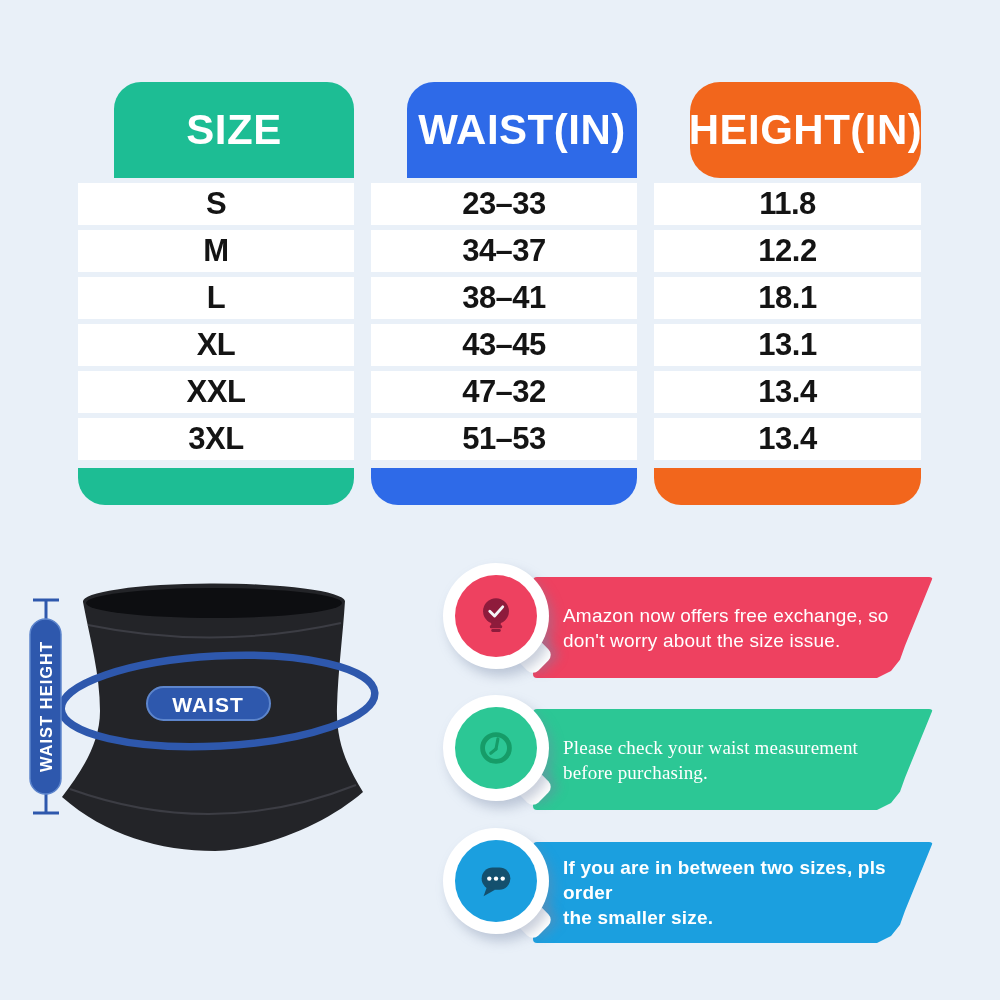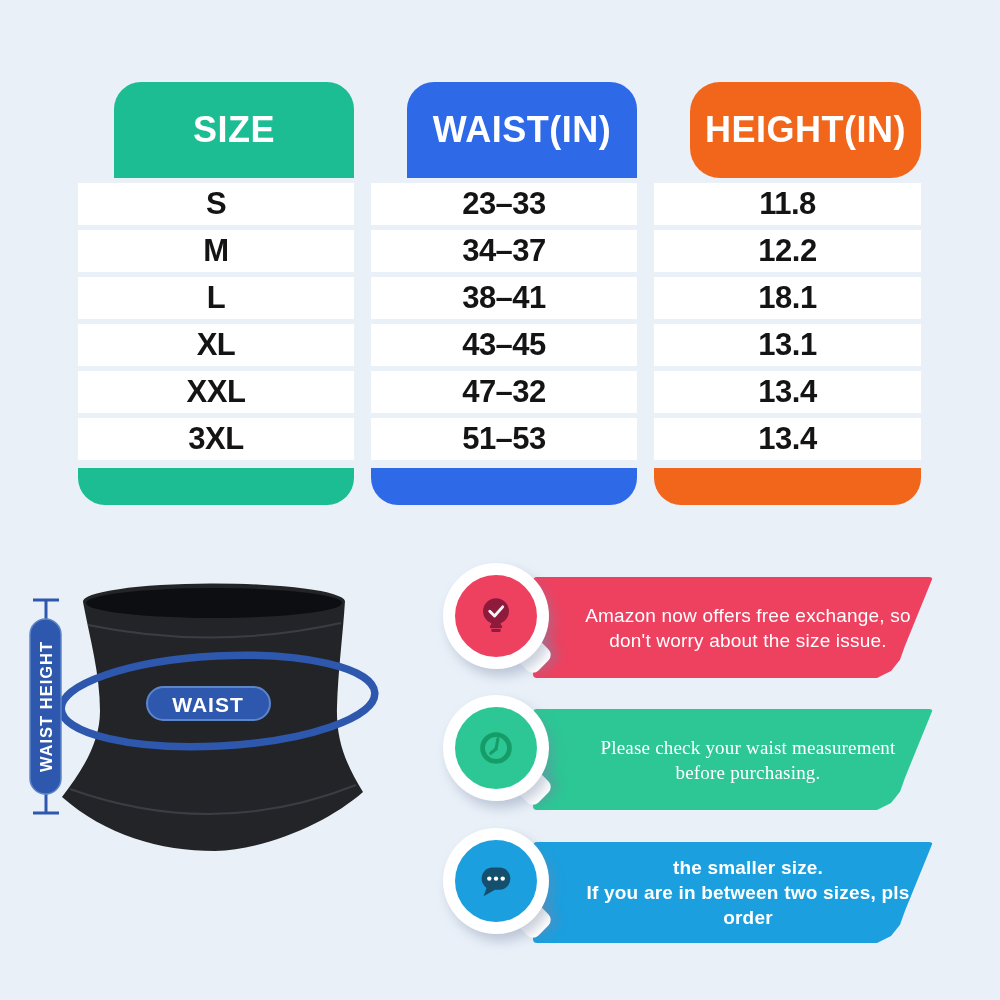--- a/index.html
+++ b/index.html
@@ -12,21 +12,21 @@
 
   
   .size-table {
     position:absolute; left:78px; top:82px;
     display:grid; grid-template-columns:276px 266px 267px; column-gap:17px;
   }
   .size-col { display:flex; flex-direction:column; }
   .col-header {
     height:96px; border-radius:27px 27px 0 0;
     display:flex; align-items:center; justify-content:center;
-    color:#fff; font-weight:bold; font-size:36px; letter-spacing:.5px;margin-left:36px;
+    color:#fff; font-weight:bold; font-size:42px; letter-spacing:.5px;margin-left:36px;
   }
   .hdr-size   { background: var(--header-size-bg, #1dbd94); }
   .hdr-waist  { background: var(--header-waist-bg, #2e6ae8); }
   .hdr-height { background: var(--header-height-bg, #f2661c); border-radius: 30px; }
   .cell {
     height:42px; margin-top:5px; background:#fff;
     display:flex; align-items:center; justify-content:center;
     color:#141414; font-weight:bold; font-size:31px; letter-spacing:-.5px;
   }
   .col-footer { height:37px; margin-top:8px; border-radius:0 0 27px 27px; }
@@ -45,21 +45,21 @@
 
   .banner {
     position:absolute; left:90px; top:14px; width:400px; height:101px; z-index:1;
     background: var(--accent);
     border-radius:4px;
     clip-path: polygon(0 0, 100% 0, calc(100% - 28px) 68%, calc(100% - 33px) 82%,
                        calc(100% - 42px) 93%, calc(100% - 56px) 100%, 0 100%);
     display:flex; flex-direction:column; justify-content:center;
     padding-left:30px; box-sizing:border-box;
   }
-  .banner-line { color:#fff; font-size:19px; line-height:25px; letter-spacing:.2px;text-align:center; }
+  .banner-line { color:#fff; font-size:19px; line-height:25px; letter-spacing:.2px; }
   .callout-3 .banner-line { font-weight:bold; }
 
   .badge { position:absolute; left:0; top:0; width:106px; height:106px; z-index:2; }
   .badge-tail {
     position:absolute; left:72px; top:70px; width:30px; height:38px;
     background:#fff; transform:rotate(-45deg); border-radius:8px;
     box-shadow:6px 6px 10px rgba(120,135,165,.35);
   }
   .badge-circle {
     position:absolute; inset:0; background:#fff; border-radius:50%;
@@ -177,22 +177,22 @@
           <circle cx="24" cy="24" r="14" fill="none" style="stroke:var(--accent-dark)" stroke-width="5"></circle>
           <path d="M24 25 L26 14.5" fill="none" style="stroke:var(--accent-dark)" stroke-width="3.2" stroke-linecap="round"></path>
           <path d="M24 25 L18.5 29.5" fill="none" style="stroke:var(--accent-dark)" stroke-width="3.2" stroke-linecap="round"></path>
         </svg>
       </div>
     </div>
   </div>
 
   <div class="callout callout-3 c-blue">
     <div class="banner">
+      <div class="banner-line">If you are in between two sizes, pls order</div>
       <div class="banner-line">the smaller size.</div>
-      <div class="banner-line">If you are in between two sizes, pls order</div>
     </div>
     <div class="badge">
       <div class="badge-tail"></div>
       <div class="badge-circle"></div>
       <div class="badge-inner">
         <svg width="46" height="46" viewBox="0 0 48 48">
           <rect x="9" y="10" width="30" height="23" rx="11.5" style="fill:var(--accent-dark)"></rect>
           <path d="M15 29 l-4 11 l12 -7 z" style="fill:var(--accent-dark)"></path>
           <circle cx="17" cy="21.5" r="2.3" fill="#ffffff"></circle>
           <circle cx="24" cy="21.5" r="2.3" fill="#ffffff"></circle>

